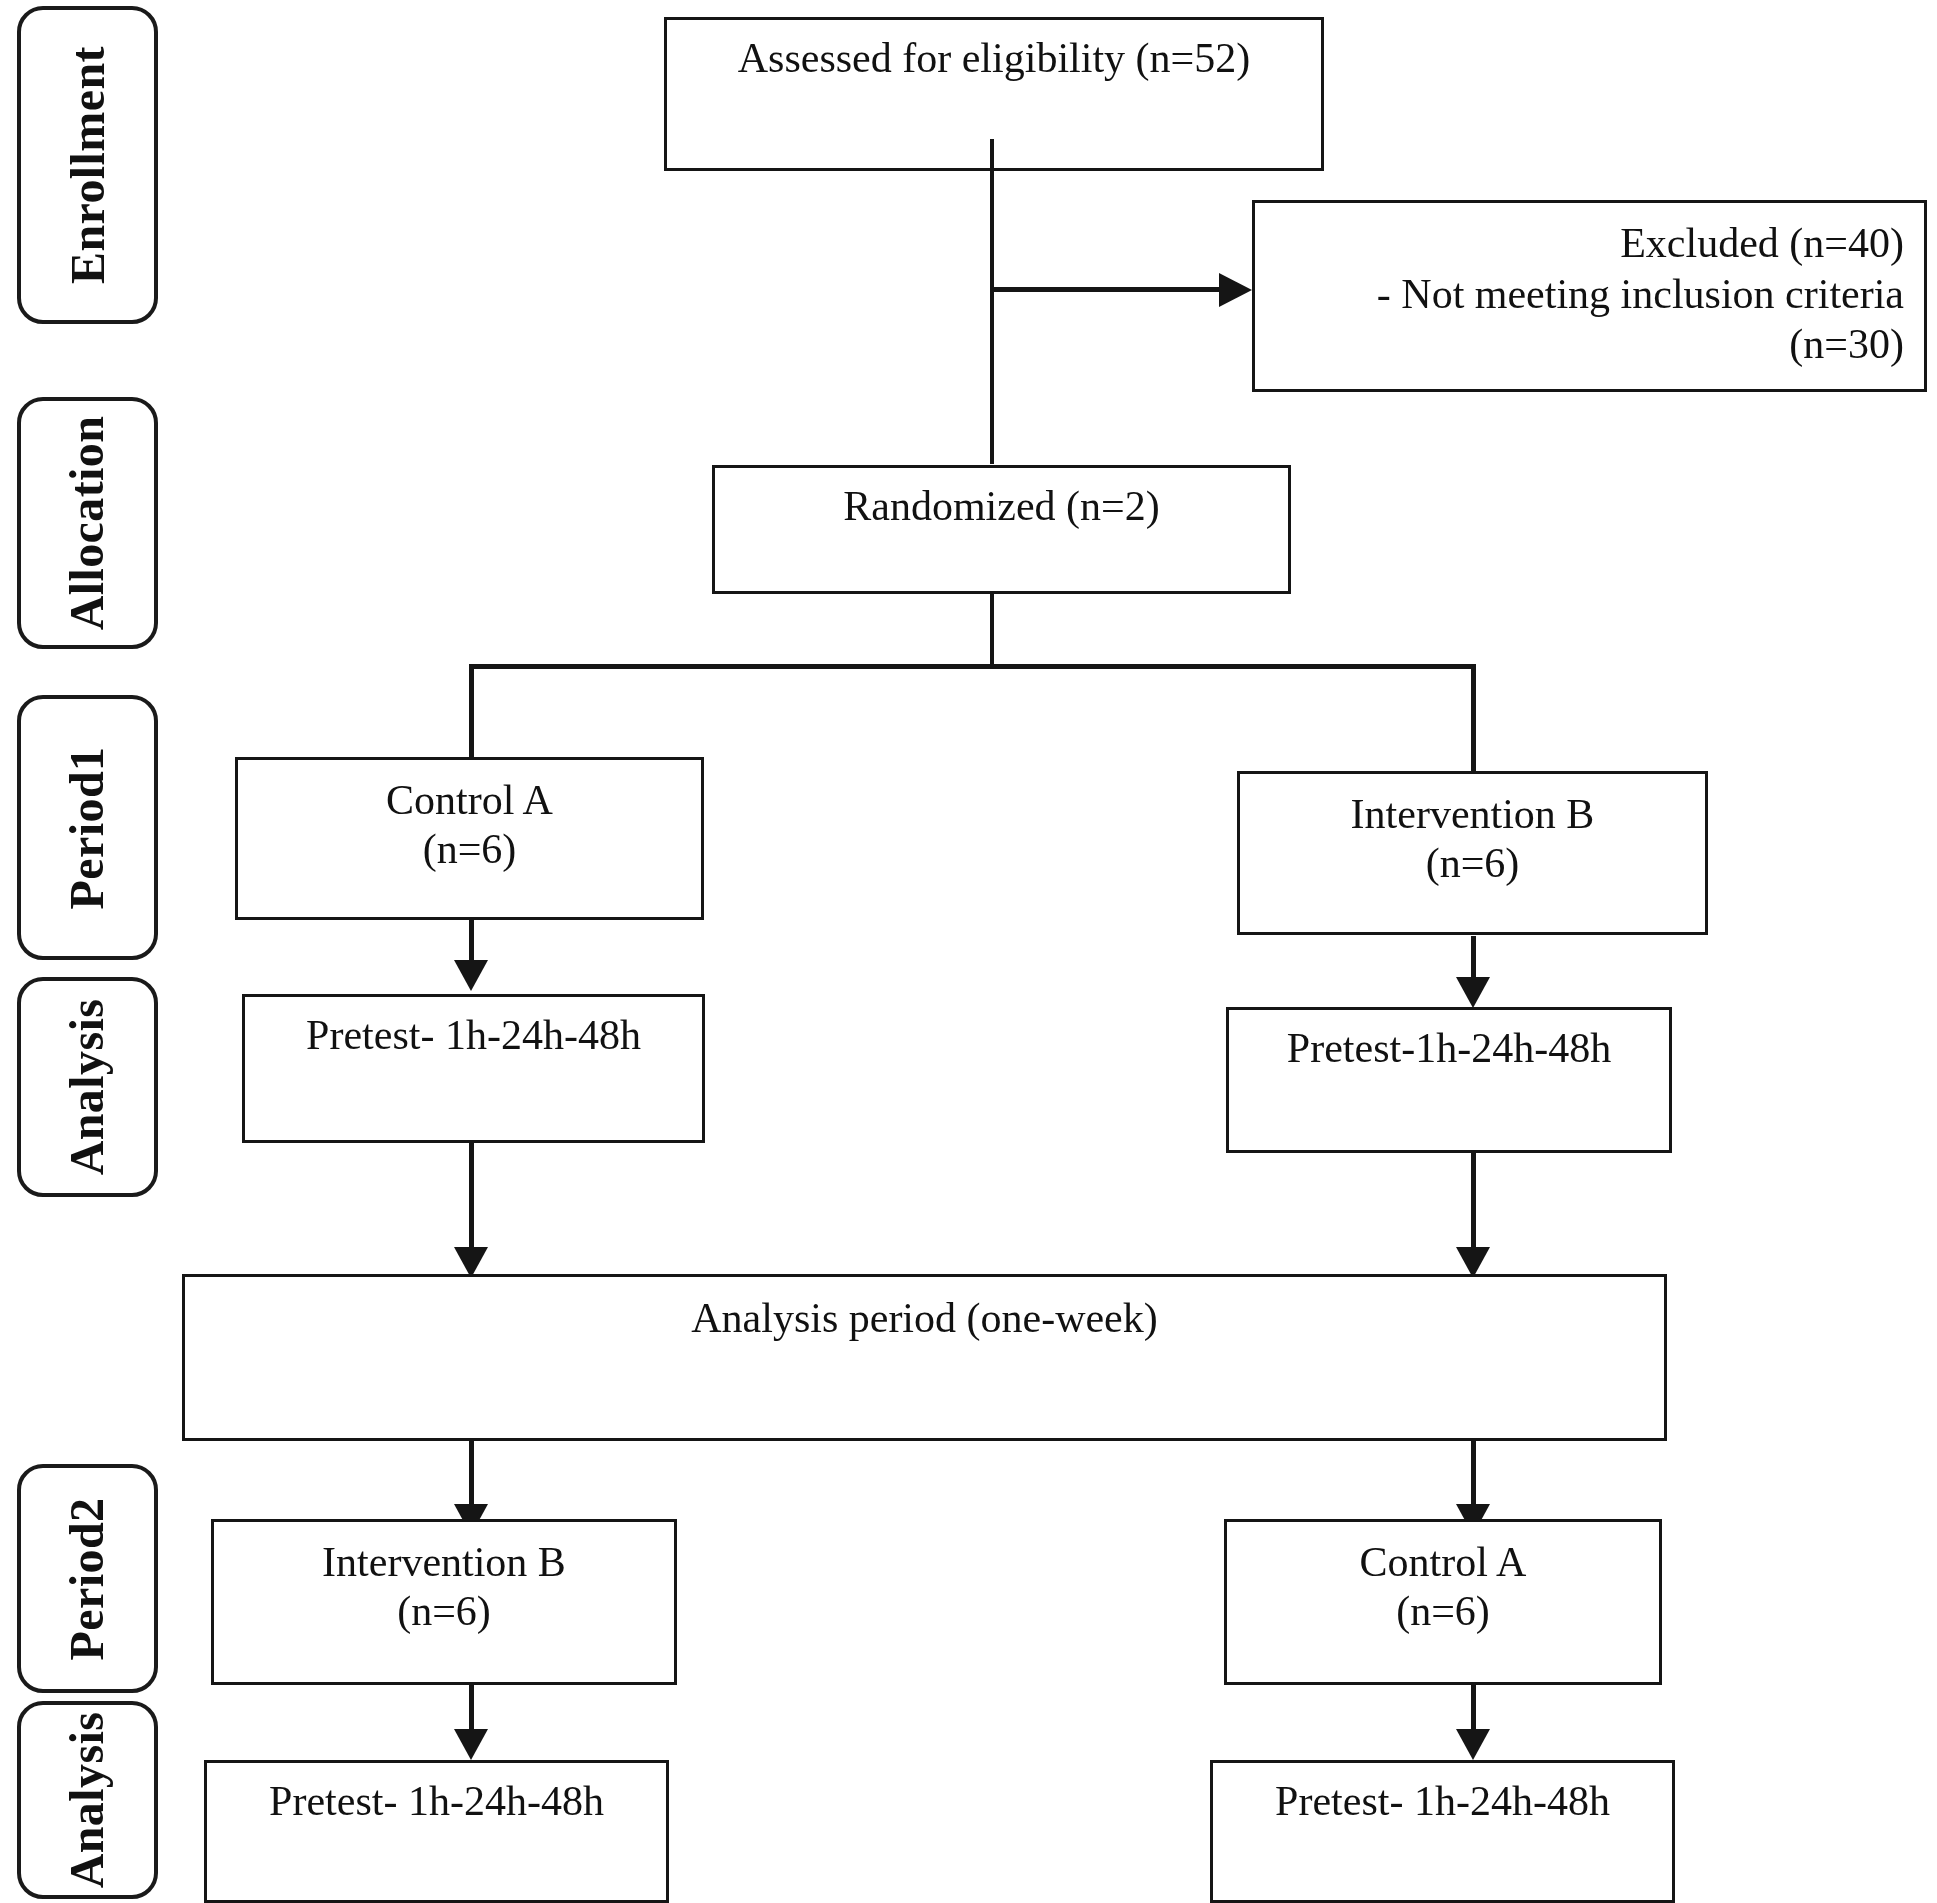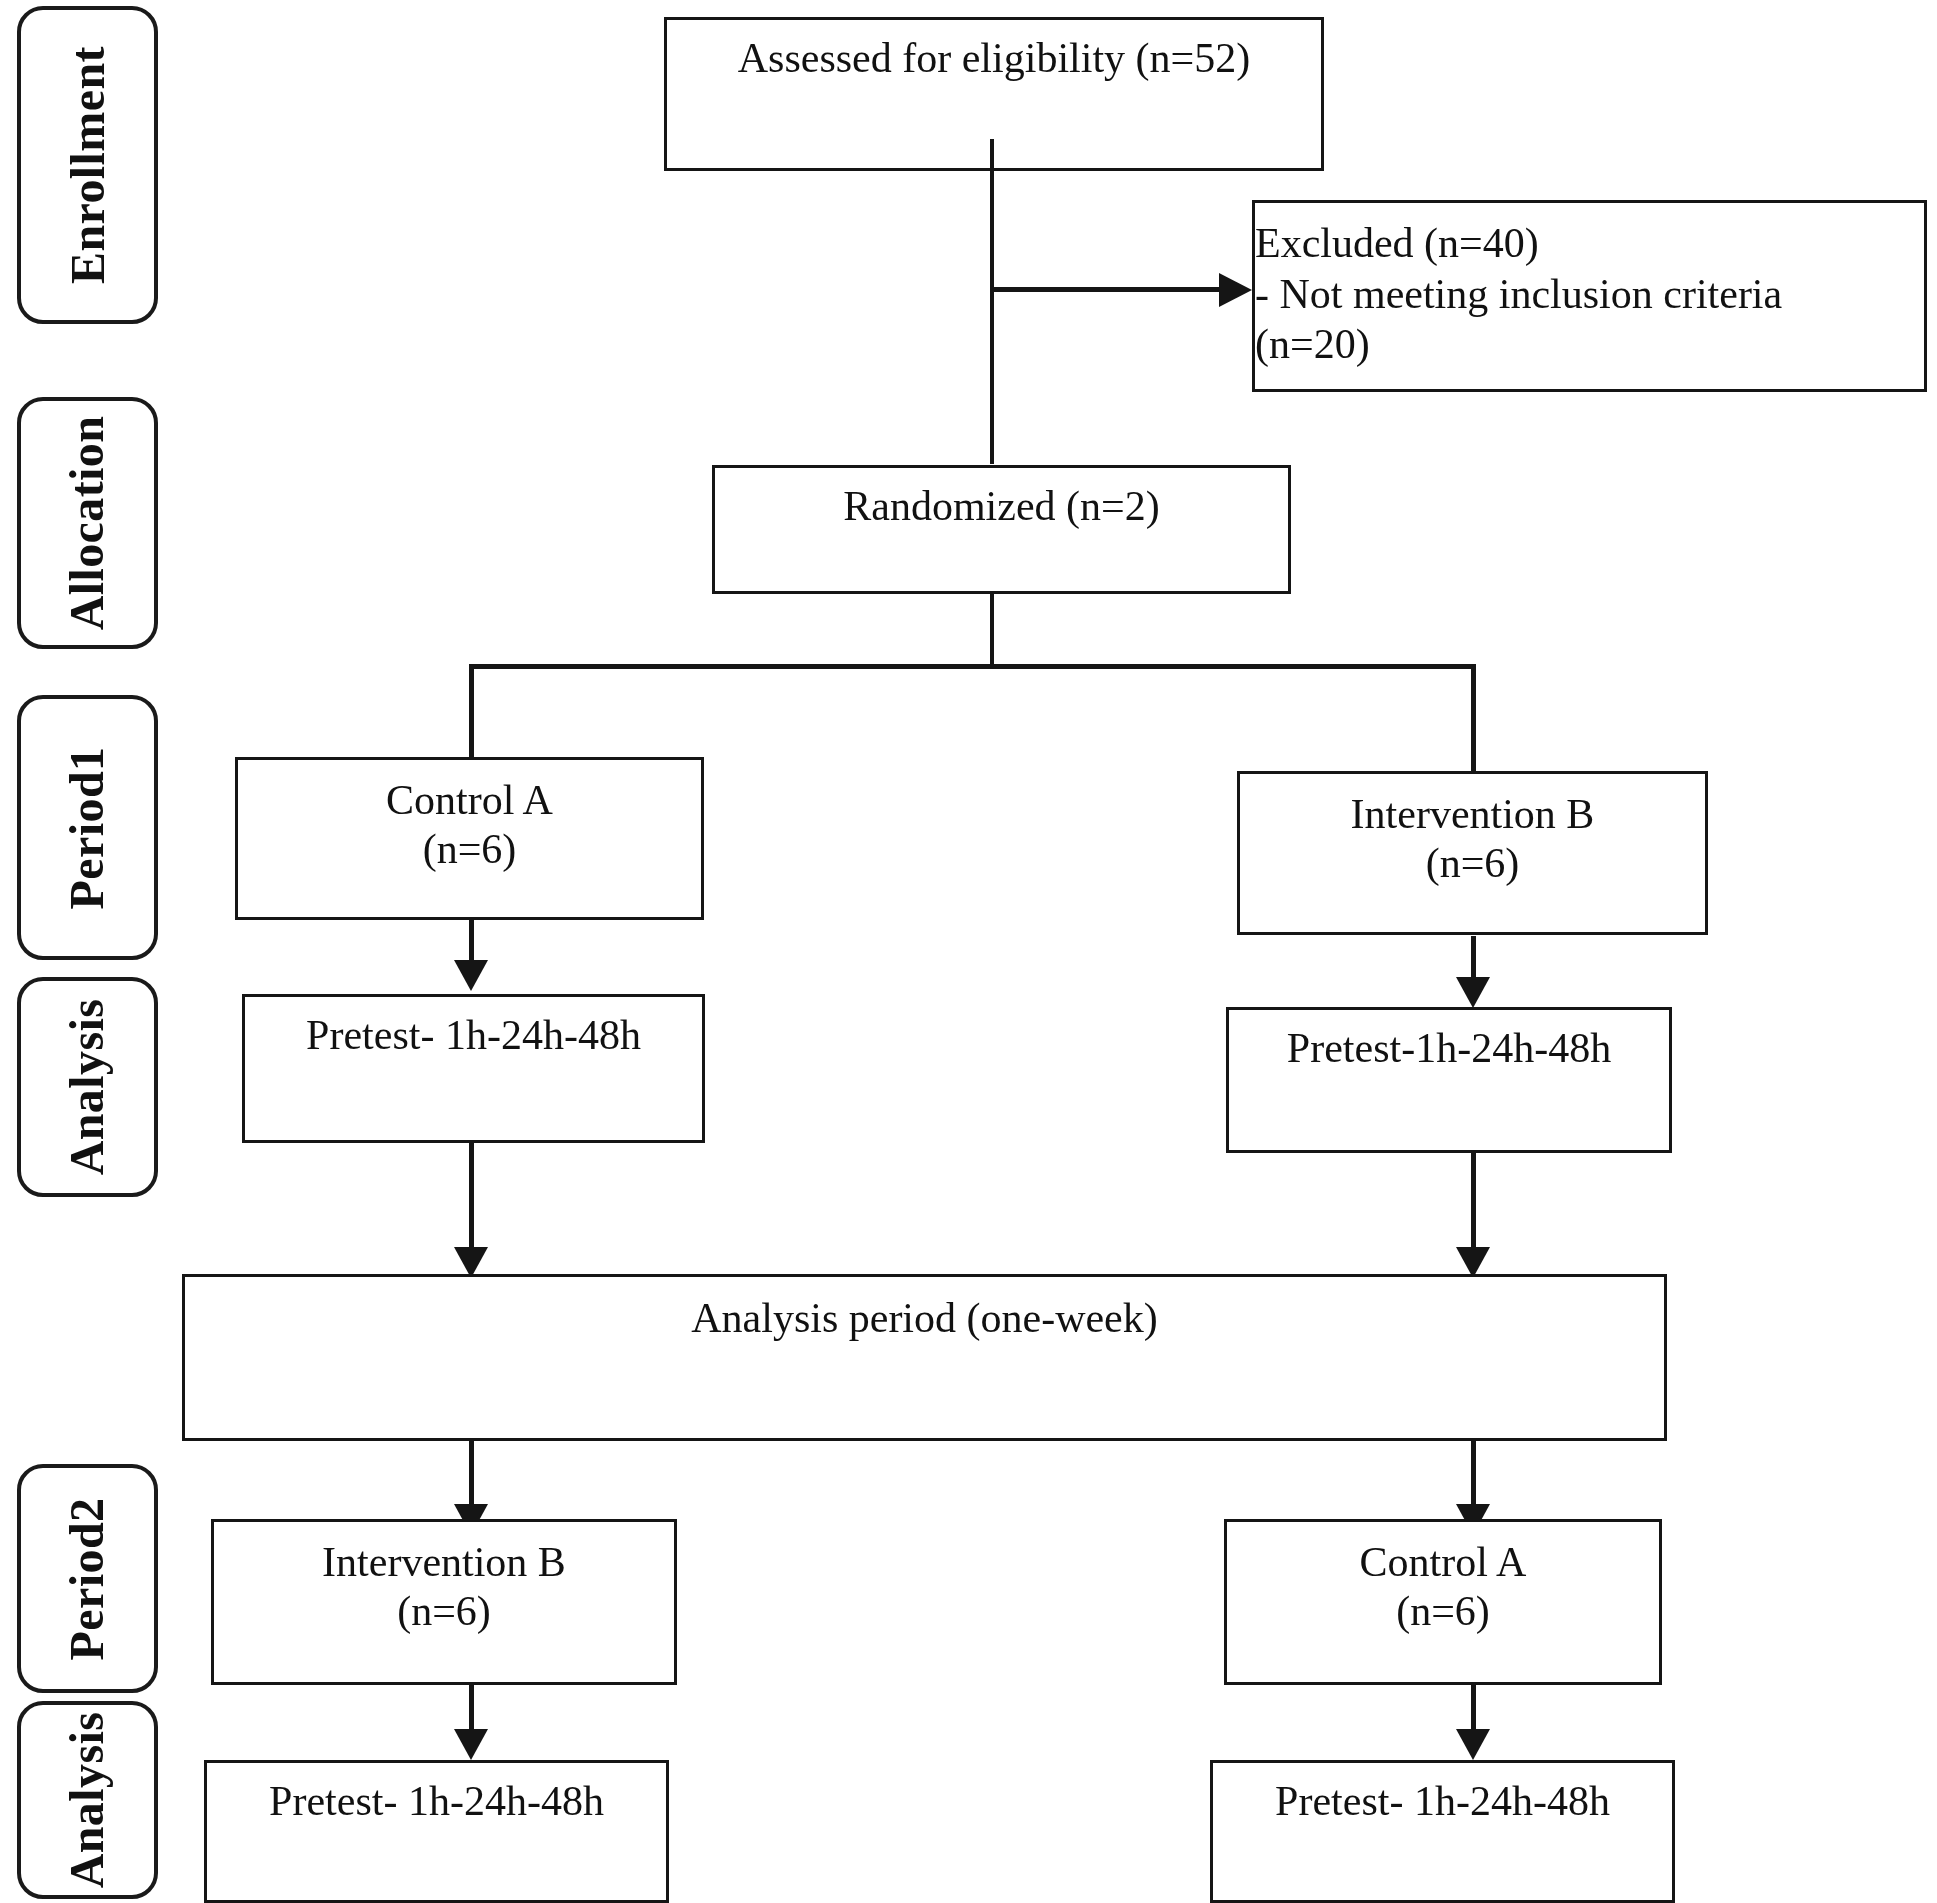--- a/index.html
+++ b/index.html
@@ -51,21 +51,21 @@
     position: absolute;
     left: 0;
     right: 0;
     text-align: center;
     font-size: 42px;
     line-height: 1.18;
     white-space: pre-line;
     font-family: "Liberation Serif", "DejaVu Serif", serif;
   }
   .node-text.right-align {
-    text-align: left;
+    text-align: right;
     padding-right: 20px;
   }
 
   
   .vline {
     position: absolute;
     width: 3.9px;
     background: #151515;
   }
   .hline {
@@ -124,21 +124,21 @@
     <div class="node-text" style="top:14px;">Assessed for eligibility (n=52)</div>
   </div>
 
   <div class="vline" style="left:990px; top:139px; width:3.9px; height:325px;"></div>
 
   <div class="hline" style="left:992px; top:287px; width:228px; height:4.6px;"></div>
   <div class="arrow-right" style="left:1219px; top:273px;"></div>
 
   <div class="node" style="left:1252px; top:200px; width:675px; height:192px;">
     <div class="node-text right-align" style="top:15.5px;">Excluded (n=40)</div>
-    <div class="node-text right-align" style="top:67px;">- Not meeting inclusion criteria (n=20)</div>
+    <div class="node-text right-align" style="top:67px;">- Not meeting inclusion criteria (n=30)</div>
   </div>
 
   <div class="node" style="left:712px; top:465px; width:579px; height:129px;">
     <div class="node-text" style="top:14px;">Randomized (n=2)</div>
   </div>
 
   <div class="vline" style="left:990px; top:593px; width:3.9px; height:74px;"></div>
   <div class="hline" style="left:469px; top:664px; width:1007px; height:5.4px;"></div>
   <div class="vline" style="left:469px; top:664px; width:4.6px; height:94px;"></div>
   <div class="vline" style="left:1471px; top:664px; width:4.6px; height:108px;"></div>

